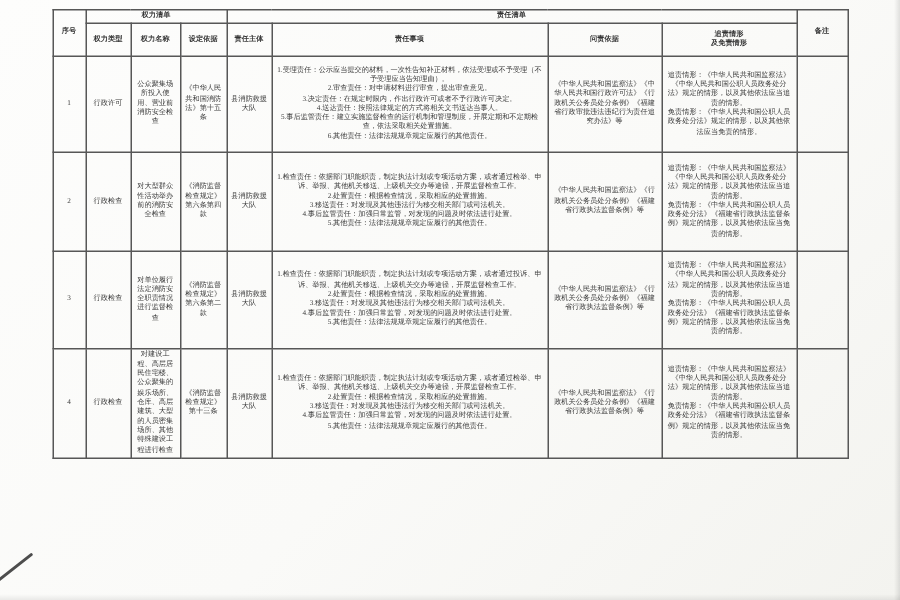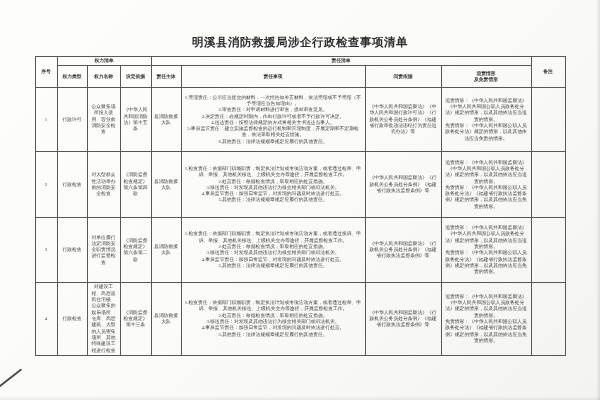--- a/index.html
+++ b/index.html
@@ -37,21 +37,20 @@
   .hr2{ height:22px; }
   .row-1{ height:64px; } .row-2{ height:66px; }
   .row-3{ height:65px; } .row-4{ height:62px; }
   .pre{ white-space:pre-line; }
 </style>
 </head>
 <body>
 
 <div class="scan">
 
-  <div class="doc-title">明溪县消防救援局涉企行政检查事项清单</div>
 
   <table class="sheet">
     <colgroup>
       <col style="width:22px">
         <col style="width:30px">
         <col style="width:33px">
       <col style="width:31px">
         <col style="width:30px">
         <col style="width:184px">
       <col style="width:76px">

